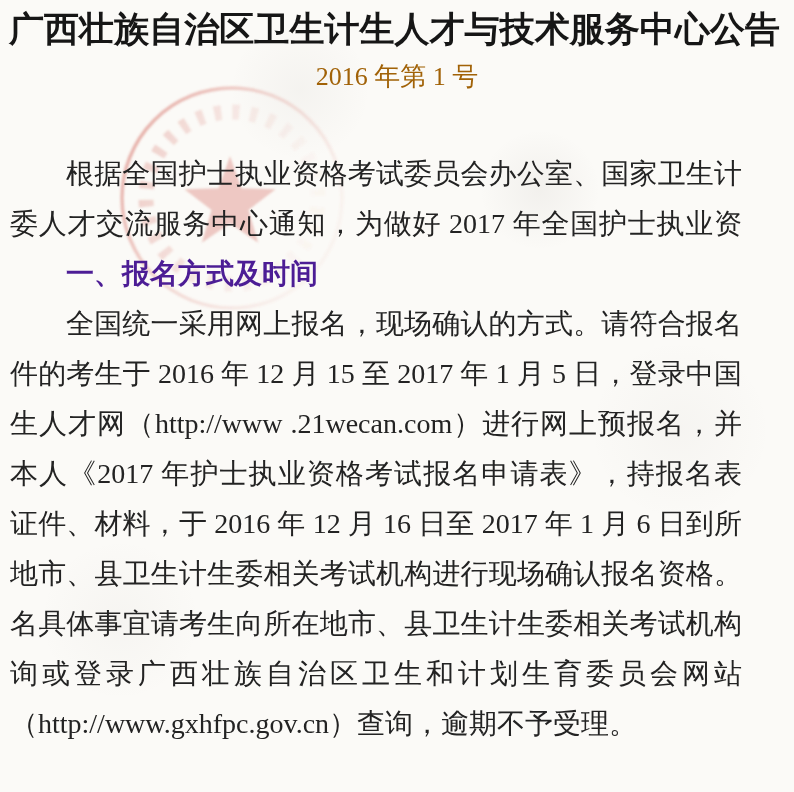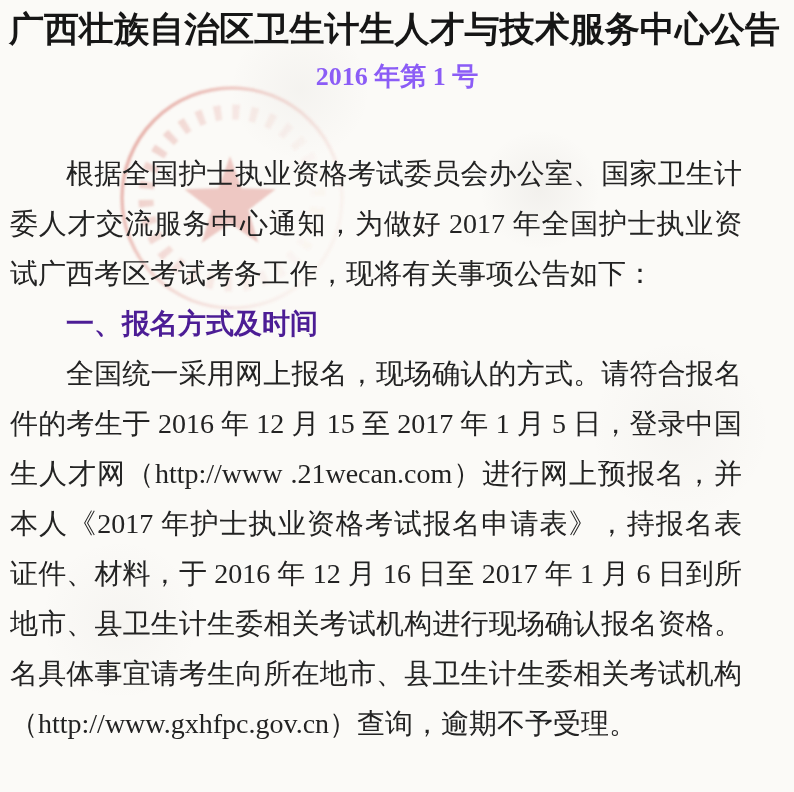--- a/index.html
+++ b/index.html
@@ -42,22 +42,21 @@
     text-justify:inter-character;
     color:#161616;
     letter-spacing:0px;
   }
   .subtitle {
     position:relative; z-index:1;
     margin-top:12px;
     text-align:center;
     font-size:26px;
     line-height:30px;
-    color:#8b5cf6;
-    font-weight:bold;
+    color:#a16207;
   }
   .doc-body {
     position:absolute; left:10px; top:149px;
     width:732px; z-index:1;
     font-size:28px;
     color:#232323;
   }
   .ln {
     height:50px; line-height:50px;
     white-space:nowrap;
@@ -101,25 +100,25 @@
     </svg>
   </div>
 
   <h1 class="title">广西壮族自治区卫生计生人才与技术服务中心公告</h1>
 
   <div class="subtitle">2016 年第 1 号</div>
 
   <div class="doc-body">
     <div class="ln just indent">根据全国护士执业资格考试委员会办公室、国家卫生计生</div>
     <div class="ln just">委人才交流服务中心通知，为做好 2017 年全国护士执业资格考</div>
-    <div class="ln">试广西考区考试考务工作，现将有关事项公告如下：</div>
     <div class="ln indent heading">一、报名方式及时间</div>
     <div class="ln just indent">全国统一采用网上报名，现场确认的方式。请符合报名条</div>
     <div class="ln just">件的考生于 2016 年 12 月 15 至 2017 年 1 月 5 日，登录中国卫</div>
     <div class="ln just">生人才网（http://www .21wecan.com）进行网上预报名，并打印</div>
     <div class="ln just">本人《2017 年护士执业资格考试报名申请表》，持报名表及相关</div>
     <div class="ln just">证件、材料，于 2016 年 12 月 16 日至 2017 年 1 月 6 日到所在</div>
     <div class="ln just">地市、县卫生计生委相关考试机构进行现场确认报名资格。报</div>
     <div class="ln just">名具体事宜请考生向所在地市、县卫生计生委相关考试机构咨</div>
+    <div class="ln just">询或登录广西壮族自治区卫生和计划生育委员会网站</div>
     <div class="ln">（http://www.gxhfpc.gov.cn）查询，逾期不予受理。</div>
   </div>
 
 </div>
 
 </body></html>

